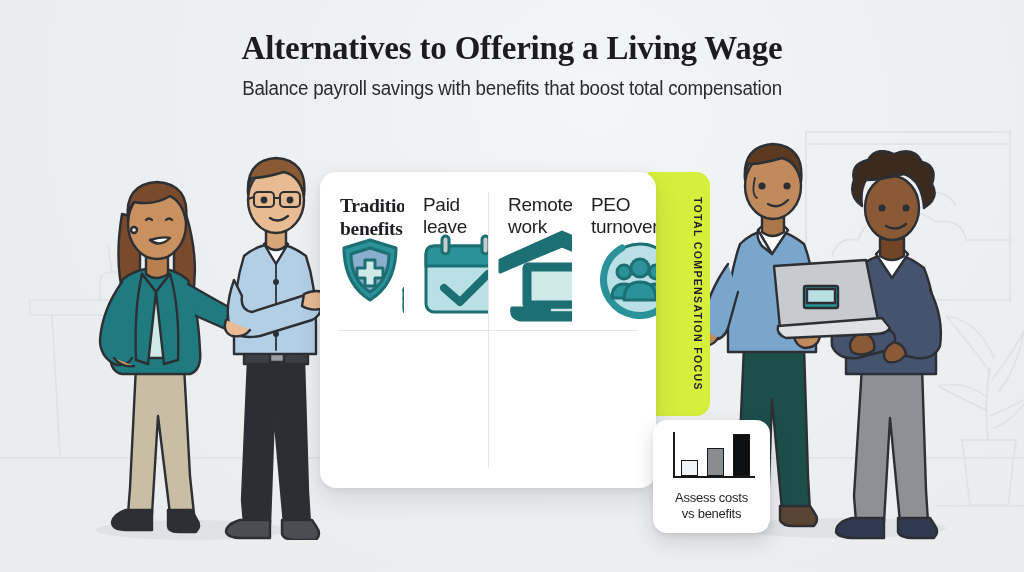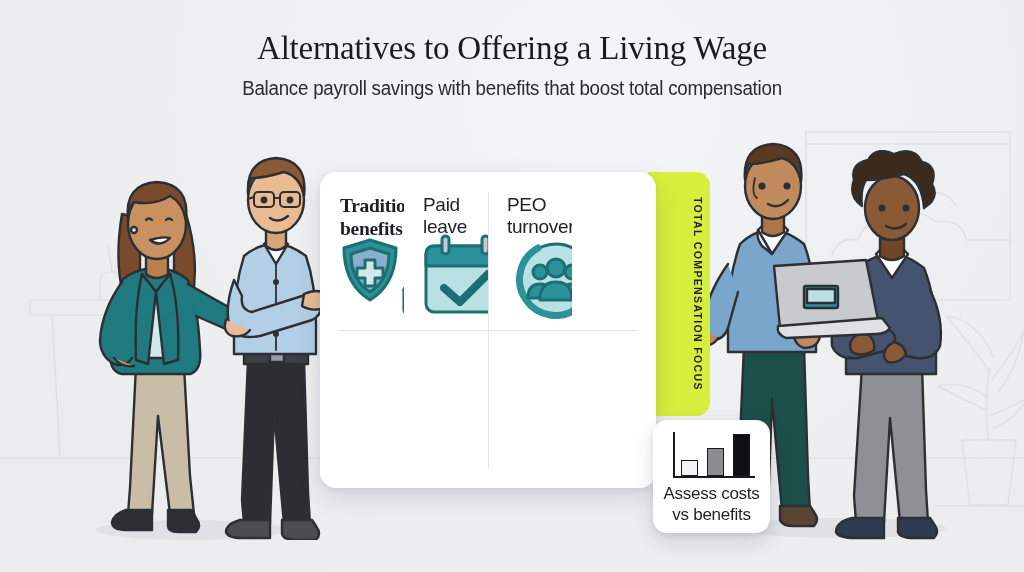--- a/index.html
+++ b/index.html
@@ -25,21 +25,21 @@
   
   .bg-art { position: absolute; inset: 0; pointer-events: none; }
 
   
   .header {
     position: absolute; top: 30px; left: 0; width: 1024px;
     text-align: center; z-index: 6;
   }
   .title {
     font-family: "Liberation Serif", serif;
-    font-weight: normal;
+    font-weight: bold;
     font-size: 33px;
     letter-spacing: -0.2px;
     color: #1c1c1e;
     line-height: 1.15;
   }
   .subtitle {
     margin-top: 9px;
     font-family: "Liberation Sans", sans-serif;
     font-size: 19.5px;
     color: #2a2b2e;
@@ -139,23 +139,23 @@
     position: absolute; left: 10px; top: 0; width: 2px; height: 44px; background: #16181a;
   }
   .mini-axis-x {
     position: absolute; left: 10px; bottom: 0; width: 82px; height: 2px; background: #16181a;
   }
   .mini-bar {
     position: absolute; bottom: 2px; width: 17px;
     border: 1.6px solid #16181a;
   }
   .mini-caption {
-    margin-top: 6px;
+    margin-top: 12px;
     text-align: center;
-    font-size: 17px;
+    font-size: 13px;
     line-height: 1.22;
     color: #1f2023;
     letter-spacing: -0.25px;
   }
 </style>
 </head>
 <body>
 
 <div id="stage">
 
@@ -402,20 +402,36 @@
             <rect x="68" y="6" width="7" height="18" rx="3.5" fill="#c7cace"></rect>
 
             <path d="M30 58 L46 72 L74 44" fill="none" stroke-width="8"></path>
 
             <circle cx="98" cy="68" r="20" fill="#1c6f72"></circle>
             <path d="M88 68 L96 76 L110 60" fill="none" stroke="#ffffff" stroke-width="4"></path>
           </g>
         </svg>
       </div>
 
+      <div class="cell">
+        <div class="cell-label">Remote work</div>
+        <svg class="cell-icon" viewBox="0 0 140 92" style="left:6px;">
+          <g stroke="#1c6f72" stroke-width="3" stroke-linejoin="round" stroke-linecap="round">
+
+            <path d="M6 30 L68 2 L130 30 L130 42 L68 16 L6 42 Z" fill="#1c6f72"></path>
+            <path d="M108 12 L118 12 L118 22 L108 18 Z" fill="#1c6f72"></path>
+
+            <rect x="30" y="34" width="78" height="44" rx="4" fill="#1c6f72"></rect>
+            <rect x="36" y="40" width="66" height="32" fill="#cfe9e8"></rect>
+
+            <path d="M18 78 L120 78 L124 86 Q120 90 112 90 L26 90 Q16 88 18 78 Z" fill="#1c6f72"></path>
+            <path d="M58 80 L80 80" stroke="#cfe9e8" stroke-width="2.6"></path>
+          </g>
+        </svg>
+      </div>
 
       <div class="cell right">
         <div class="cell-label">PEO turnover</div>
         <svg class="cell-icon" viewBox="0 0 140 92" style="left:14px;">
           <g stroke="#1c6f72" stroke-width="3" stroke-linejoin="round" stroke-linecap="round">
 
             <circle cx="54" cy="50" r="36" fill="#b9e0e4"></circle>
             <path d="M80 25 A36 36 0 1 1 36 18" fill="none" stroke="#2a9298" stroke-width="7"></path>
             <path d="M82 36 A36 36 0 0 1 72 80" fill="none" stroke="#2a9298" stroke-width="7"></path>
 

